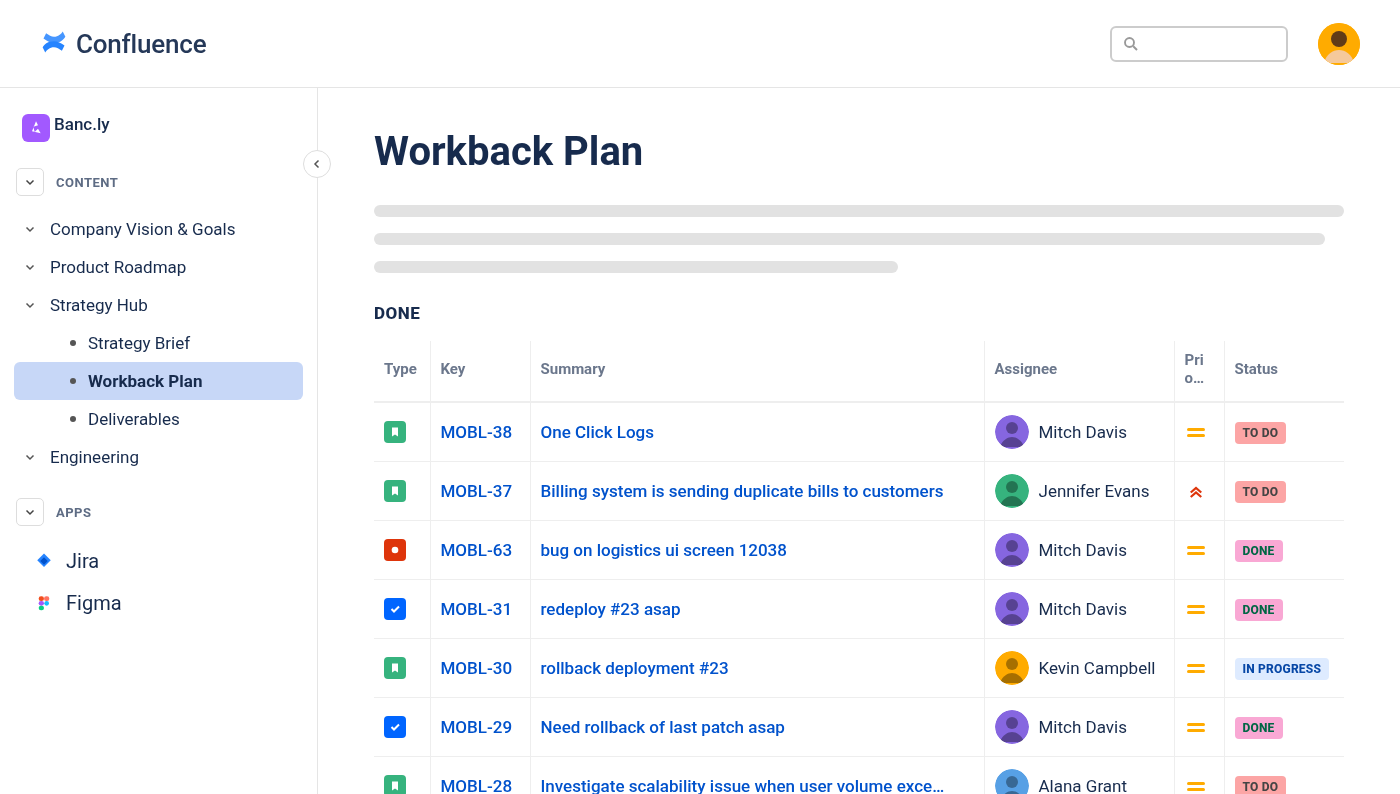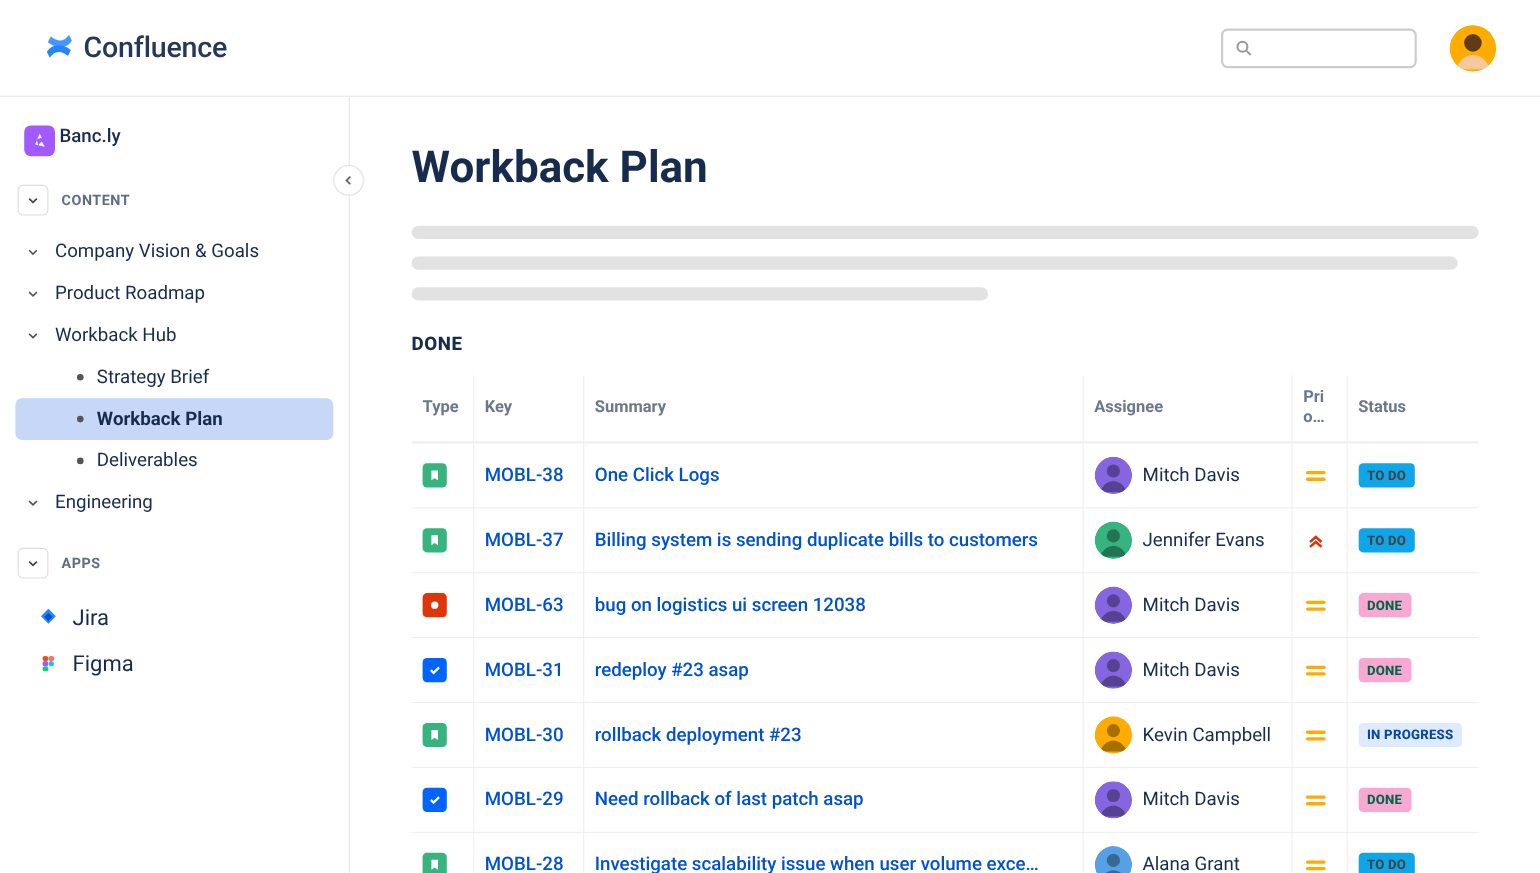--- a/index.html
+++ b/index.html
@@ -59,21 +59,21 @@
 .type-red { background:#DE350B; }
 .type-blue { background:#0065FF; }
 .key-link, .summary-link { color:#0052CC; text-decoration:none; font-weight:500;}
 .summary-cell { white-space:nowrap; overflow:hidden; text-overflow:ellipsis; max-width:420px; }
 .assignee-cell { display:flex; align-items:center; gap:10px; color:#172B4D; }
 .mini-avatar { width:34px; height:34px; border-radius:50%; flex-shrink:0; }
 .pri-icon { width:22px; height:22px; display:flex; flex-direction:column; align-items:center; justify-content:center; gap:3px; }
 .pri-medium .bar { width:18px; height:3px; background:#FFAB00; border-radius:2px; }
 .pri-high { color:#DE350B; }
 .status-badge { display:inline-block; padding:4px 8px; border-radius:4px; font-size:12px; font-weight:800; letter-spacing:0.2px; }
-.status-todo { background:#0ea5e9; color:#444; }
+.status-todo { background:#fca5a5; color:#444; }
 .status-done { background:#f9a8d4; color:#006644; }
 .status-progress { background:#DEEBFF; color:#0747A6; }
 </style>
 </head>
 <body>
 
 <div class="header">
   <div class="brand">
     <span class="brand-icon">
       <svg width="28" height="28" viewBox="0 0 32 32">
@@ -141,21 +141,21 @@
           </svg>
         </span>
       <span>Product Roadmap</span>
     </div>
     <div class="tree-item level1">
       <span class="chev">
           <svg width="12" height="12" viewBox="0 0 24 24" fill="none" stroke="currentColor" stroke-width="3">
             <polyline points="5 9 12 16 19 9"></polyline>
           </svg>
         </span>
-      <span>Workback Hub</span>
+      <span>Strategy Hub</span>
     </div>
     <div class="tree-item level2">
       <span class="bullet"></span>
       <span>Strategy Brief</span>
     </div>
     <div class="tree-item level2 active">
       <span class="bullet"></span>
       <span>Workback Plan</span>
     </div>
     <div class="tree-item level2">

